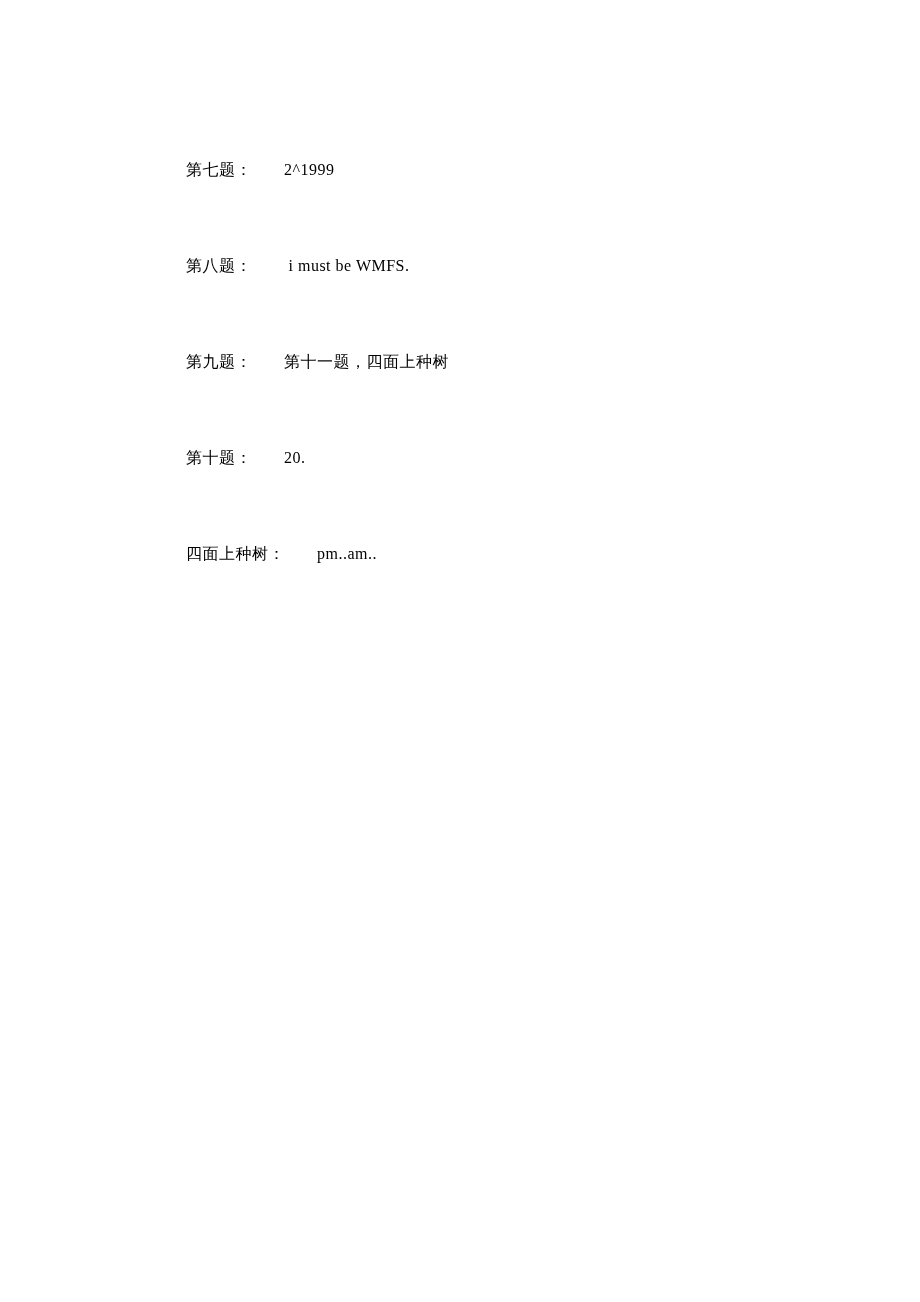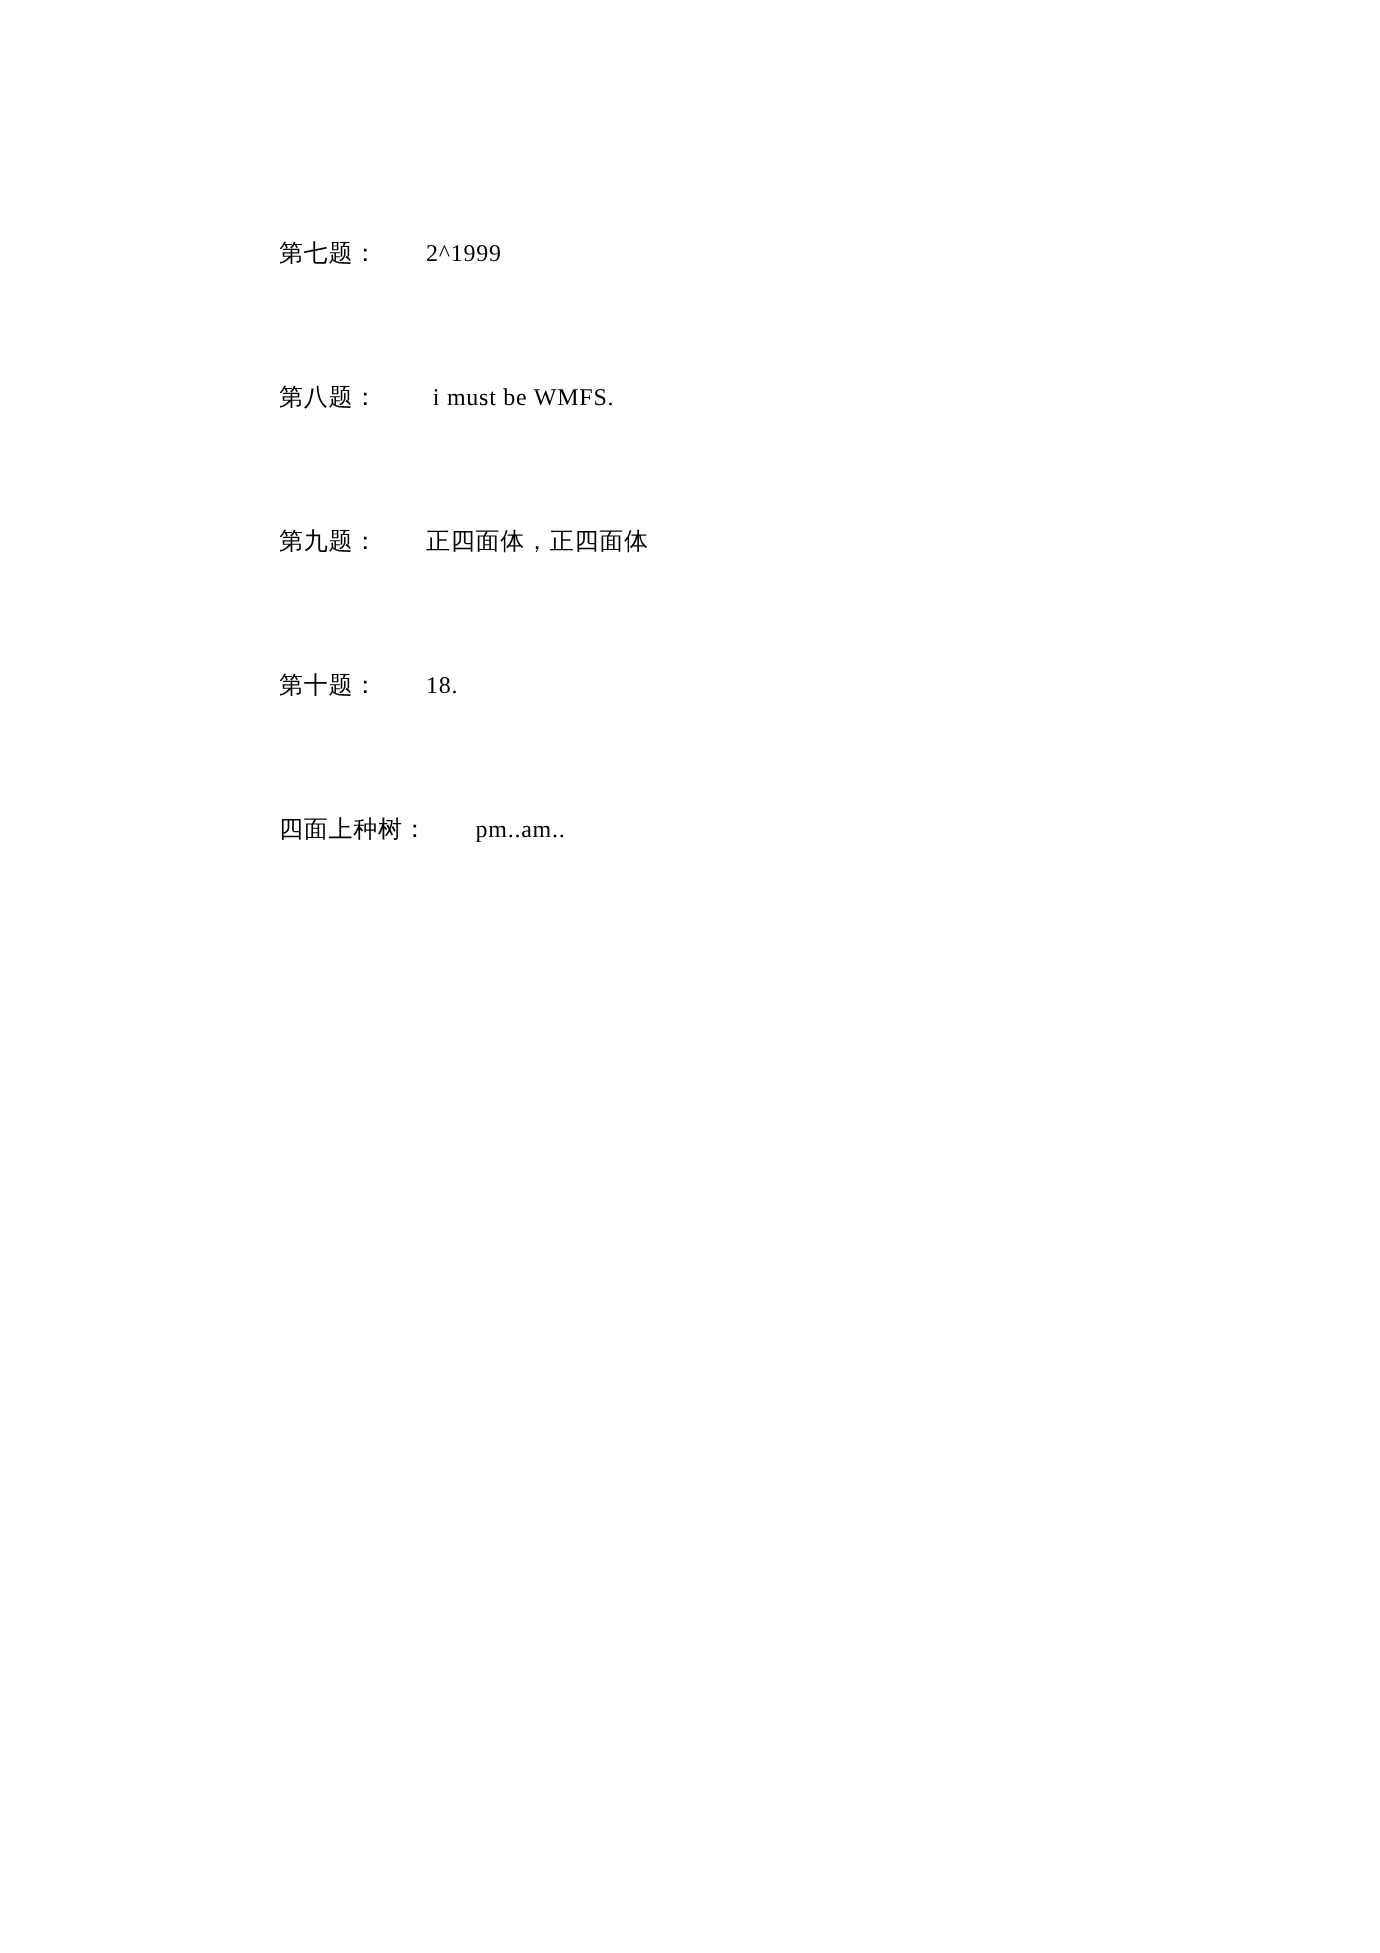--- a/index.html
+++ b/index.html
@@ -34,22 +34,22 @@
 
 <div class="question-line">
   <span class="label">第七题：</span><span class="answer">2^1999</span>
 </div>
 
 <div class="question-line">
   <span class="label">第八题：</span><span class="answer"> i must be WMFS.</span>
 </div>
 
 <div class="question-line">
-  <span class="label">第九题：</span><span class="answer">正四面体，正四面体</span>
+  <span class="label">第九题：</span><span class="answer">第十一题，四面上种树</span>
 </div>
 
 <div class="question-line">
-  <span class="label">第十题：</span><span class="answer">18.</span>
+  <span class="label">第十题：</span><span class="answer">20.</span>
 </div>
 
 <div class="question-line">
   <span class="label">四面上种树：</span><span class="answer">pm..am..</span>
 </div>
 
 </body></html>

